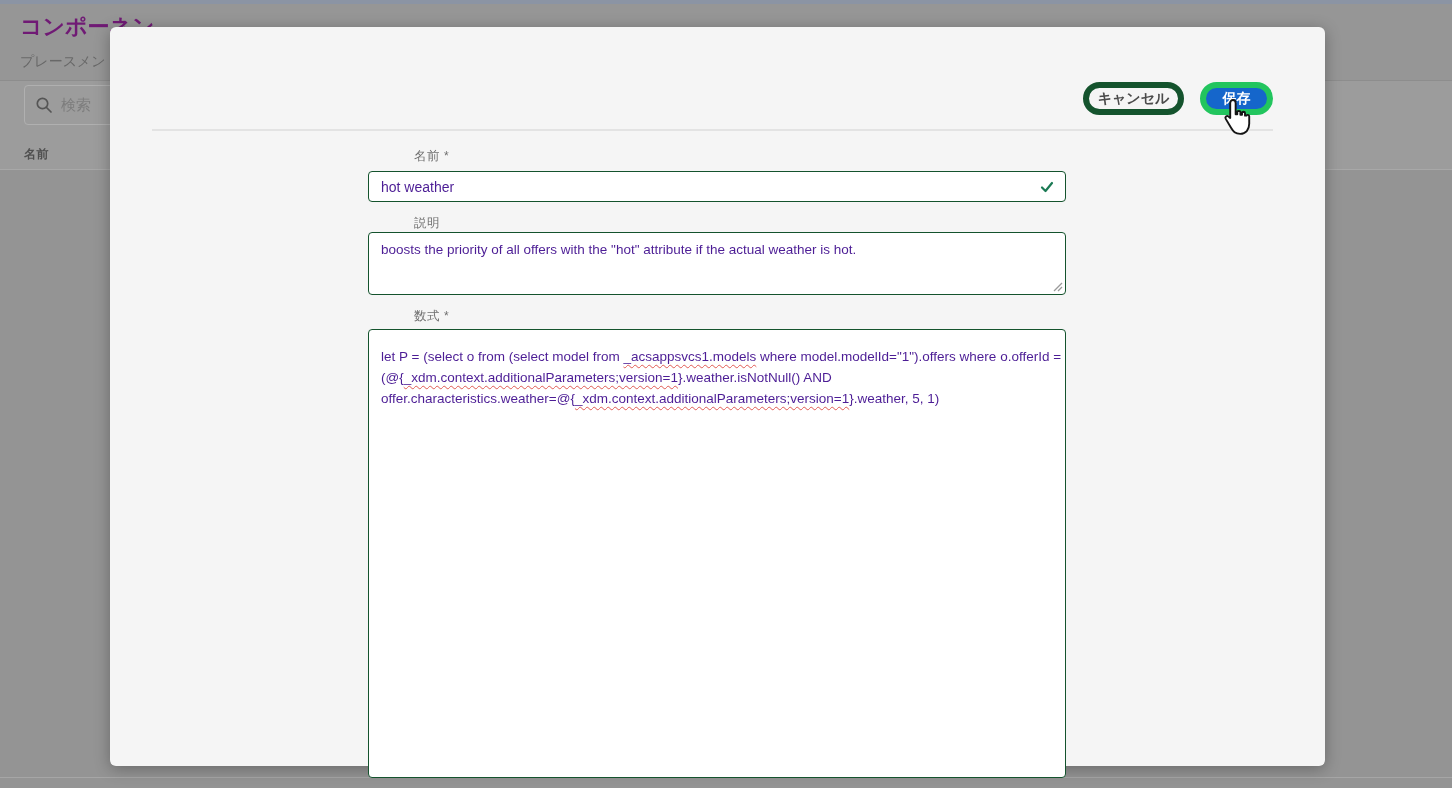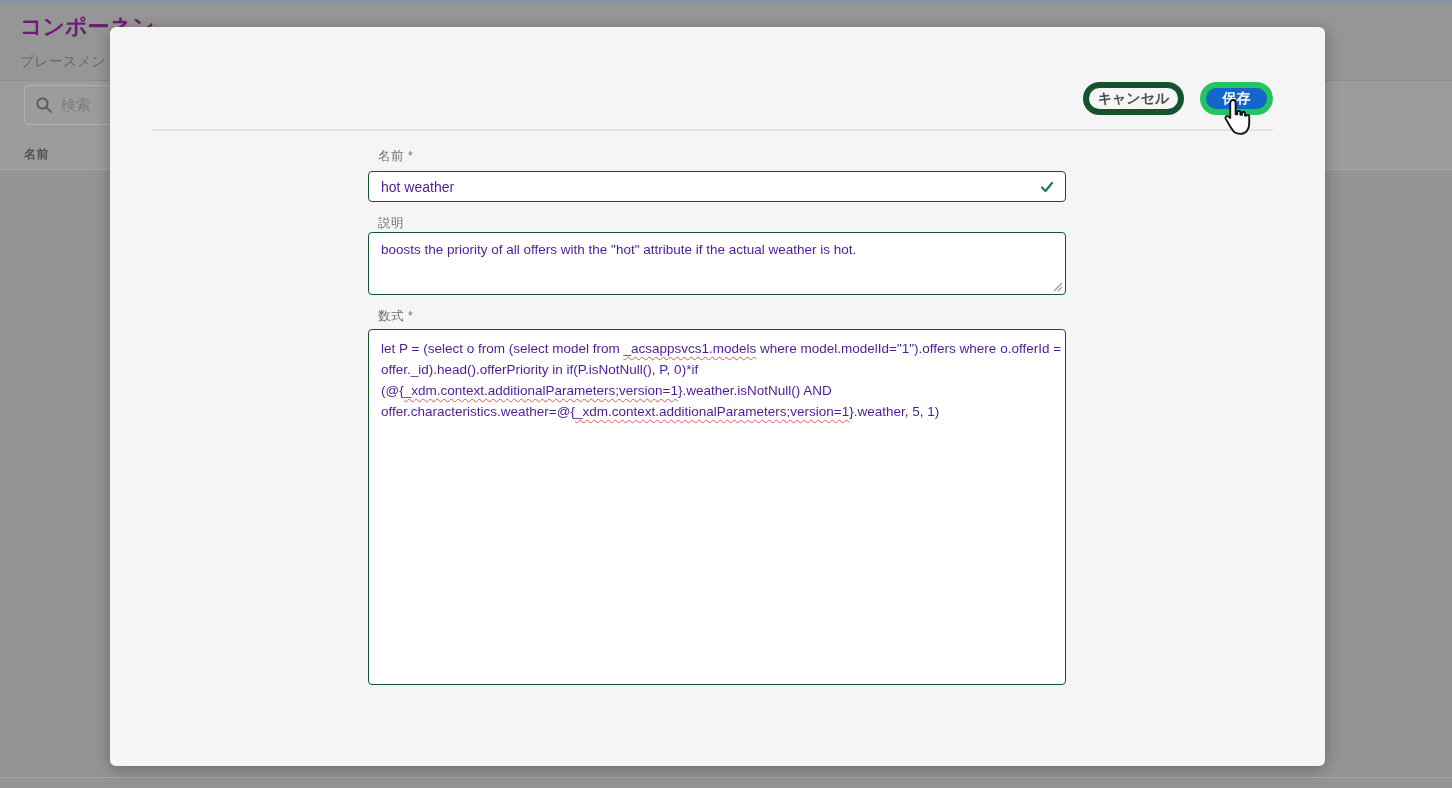--- a/index.html
+++ b/index.html
@@ -60,38 +60,38 @@
     background:transparent; border:6px solid #14532d; color:#4b4b4b;
   }
   .btn-save {
     left:1090px; width:73px;
     background:#1566cb; border:6px solid #22c55e; color:#ffffff;
   }
 
   
   .form-col { position:absolute; left:258px; top:0; width:698px; }
   .field-label {
-    position:absolute; font-size:12.5px; color:#707070; letter-spacing:0.5px;
+    position:absolute; font-size:12.5px; color:#707070; letter-spacing:0.5px;margin-left:36px;
   }
   .req { color:#6e6e6e; margin-left:4px; font-size:12px; }
   .lbl-name { left:10px; top:121px; }
   .lbl-desc { left:10px; top:188px; }
   .lbl-formula { left:10px; top:281px; }
 
   .input-box {
     position:absolute; left:0; width:698px; background:#ffffff;
     border:1px solid #14532d; border-radius:4px; color:#4c1d95;
   }
   .name-input { top:144px; height:31px; display:flex; align-items:center; padding:0 34px 0 12px; font-size:14px; }
   .name-check { position:absolute; right:11px; top:8px; width:14px; height:14px; }
 
   .desc-area { top:205px; height:63px; padding:7px 12px; font-size:13.5px; line-height:19px; }
   .resize-handle { position:absolute; right:2px; bottom:2px; width:10px; height:10px; }
 
-  .formula-area { top:302px; height:356px; padding:8px 12px; font-size:13.5px; line-height:21px; }
+  .formula-area { top:302px; height:449px; padding:16px 12px; font-size:13.5px; line-height:21px; }
   .formula-line { white-space:nowrap; }
   .squiggle {
     text-decoration:underline;
     text-decoration-style:wavy;
     text-decoration-color:#e05a52;
     text-decoration-thickness:1px;
     text-underline-offset:3px;
   }
 
   
@@ -150,21 +150,20 @@
         <line x1="1" y1="9" x2="9" y2="1" stroke="#9a9a9a" stroke-width="1.2"></line>
         <line x1="5" y1="9" x2="9" y2="5" stroke="#9a9a9a" stroke-width="1.2"></line>
       </svg>
     </div>
 
     <div class="field-label lbl-formula">
       <span>数式</span><span class="req">*</span>
     </div>
     <div class="input-box formula-area">
       <div class="formula-line"><span>let P = (select o from (select model from </span><span class="squiggle">_acsappsvcs1.models</span><span> where model.modelId="1").offers where o.offerId =</span></div>
-      <div class="formula-line"><span>offer._id).head().offerPriority in if(P.isNotNull(), P, 0)*if</span></div>
       <div class="formula-line"><span>(@{</span><span class="squiggle">_xdm.context.additionalParameters;version=1</span><span>}.weather.isNotNull() AND</span></div>
       <div class="formula-line"><span>offer.characteristics.weather=@{</span><span class="squiggle">_xdm.context.additionalParameters;version=1</span><span>}.weather, 5, 1)</span></div>
     </div>
 
   </div>
 </div>
 
 <svg class="cursor" viewBox="0 0 20 28">
   <path d="M7 1.5 C8.2 1.5 9 2.4 9 3.6 L9 12 L10.2 12 L10.2 10.4 C10.2 9.3 12.5 9.3 12.5 10.4 L12.5 12.4 L13.7 12.4 L13.7 11 C13.7 9.9 15.9 9.9 15.9 11 L15.9 13 L17 13 C17.1 12.1 19 12.3 19 13.4 L19 19 C19 23.4 16.4 26.4 12.4 26.4 C8.6 26.4 7.3 24.7 5.6 21.9 L1.6 15.2 C0.9 14 2.5 12.7 3.6 13.5 L5 14.7 L5 3.6 C5 2.4 5.8 1.5 7 1.5 Z" fill="#ffffff" stroke="#151515" stroke-width="1.4" stroke-linejoin="round"></path>
 </svg>

